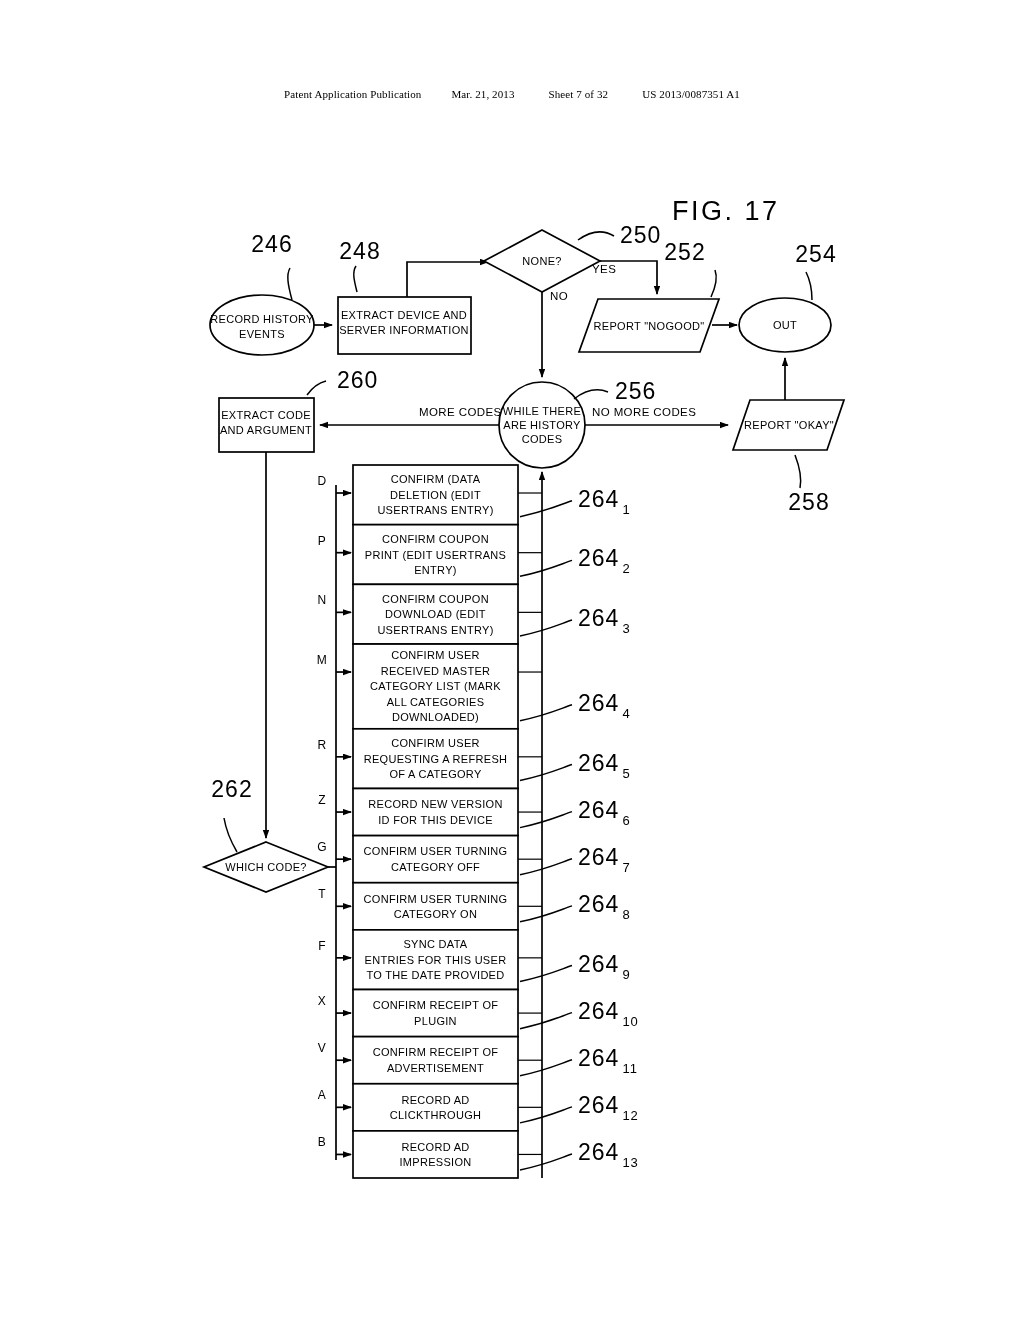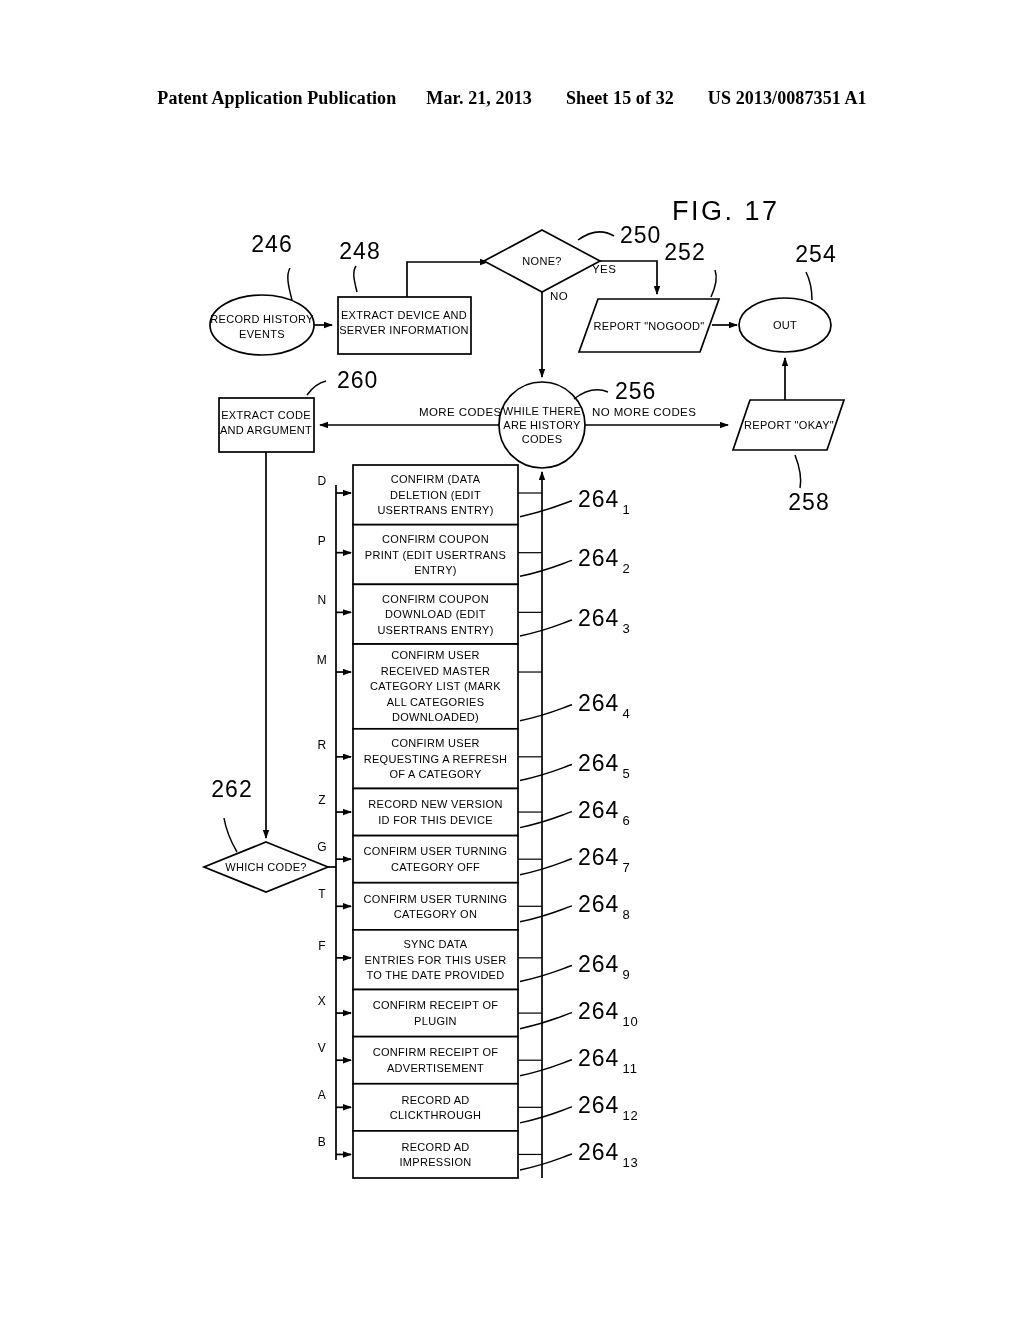--- a/index.html
+++ b/index.html
@@ -3,21 +3,21 @@
 <meta charset="utf-8">
 <style>
   html,body{margin:0;padding:0;background:#fff;}
   body{
     width:1024px;height:1320px;position:relative;overflow:hidden;
     font-family:"Liberation Sans", sans-serif;color:#000;
   }
   #sheet{position:absolute;left:0;top:0;width:1024px;height:1320px;}
   .hdr{
     position:absolute;top:88px;left:0;width:1024px;
-    font-family:"Liberation Serif", serif;font-weight:bold;font-size:18px;
+    font-family:"Liberation Serif", serif;font-weight:normal;font-size:11px;
     letter-spacing:.1px;
     display:flex;justify-content:center;align-items:baseline;gap:0;
   }
   .hdr .h1{padding-right:30px;}
   .hdr .h2{padding-right:34px;}
   .hdr .h3{}
   svg.fig{position:absolute;left:0;top:0;width:1024px;height:1320px;}
   text{font-family:"Liberation Sans", sans-serif;fill:#000;}
   .nodeTxtSm{font-size:11px;letter-spacing:.3px;}
   .edgeTxt{font-size:11.5px;letter-spacing:.4px;}
@@ -30,21 +30,21 @@
   .leader{stroke:#000;fill:none;stroke-width:1.5;}
 </style>
 </head>
 <body>
 
 <div id="sheet">
 
   <div class="hdr">
     <span class="h1">Patent Application Publication</span>
     <span class="h2">Mar. 21, 2013</span>
-    <span class="h2">Sheet 15 of 32</span>
+    <span class="h2">Sheet 7 of 32</span>
     <span class="h3">US 2013/0087351 A1</span>
   </div>
 
   <svg class="fig" viewBox="0 0 1024 1320">
     <defs>
       <marker id="ah" markerWidth="9" markerHeight="9" refX="8" refY="3.2" orient="auto" markerUnits="userSpaceOnUse">
         <path d="M0,0 L9,3.2 L0,6.4 z" fill="#000"></path>
       </marker>
     </defs>
 

